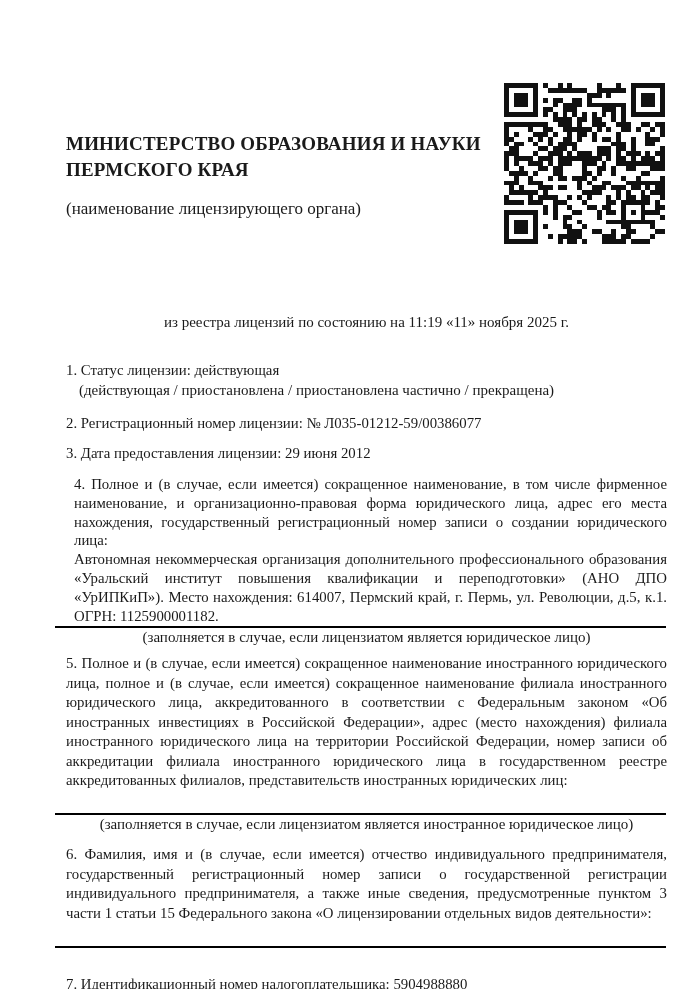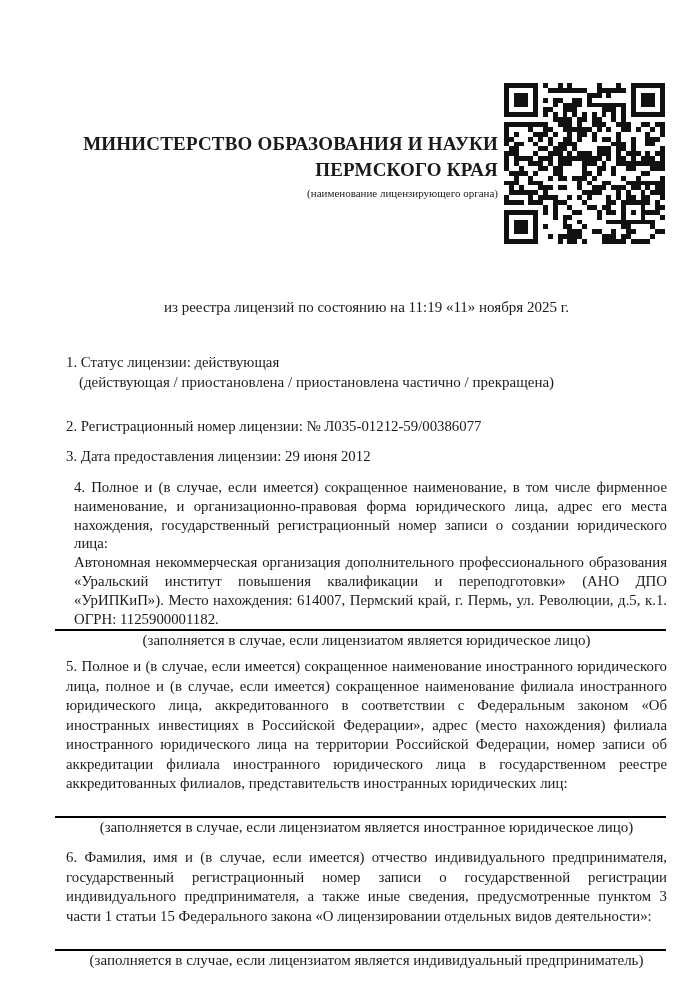--- a/index.html
+++ b/index.html
@@ -4,33 +4,33 @@
 <style>
   html,body{margin:0;padding:0;}
   body{
     width:700px;height:989px;background:#ffffff;position:relative;overflow:hidden;
     font-family:"Liberation Serif","DejaVu Serif",serif;color:#1a1a1a;
     -webkit-font-smoothing:antialiased;
   }
   .qr{position:absolute;left:504px;top:83px;width:161px;height:161px;}
   .qr svg{display:block;width:161px;height:161px;}
   .content{position:absolute;left:66px;top:0;width:601px;}
-  .header-block{margin-top:131px;width:432px;text-align:right;}
+  .header-block{margin-top:131px;width:432px;text-align:left;}
   .h-name{font-weight:700;font-size:19px;line-height:26px;letter-spacing:.2px;}
-  .h-caption{font-size:11px;line-height:15px;margin-top:3px;}
+  .h-caption{font-size:17px;line-height:15px;margin-top:18px;}
   .doc-title{margin-top:96px;text-align:center;font-size:15px;line-height:20px;}
   p{margin:0;}
   .sec{font-size:14.8px;}
   .line{line-height:20px;}
   .caption{font-size:15px;line-height:16px;text-align:center;margin-top:1px;}
   .caption-status{padding-right:100px;margin-top:2px;}
   .just{text-align:justify;line-height:19.5px;}
   .rule{border-top:2px solid #000;height:0;margin-left:-11px;width:611px;}
-  .sec-1{margin-top:35px;}
-  .sec-2{margin-top:26px;}
+  .sec-1{margin-top:28px;}
+  .sec-2{margin-top:15px;}
   .sec-3{margin-top:10px;}
   .sec-4{margin-top:12px;}
   .sec-4 .just{line-height:18.8px;margin-left:8px;}
   .sec-4 .rule{margin-top:1px;}
   .sec-5{margin-top:9px;}
   .sec-5 .rule{margin-top:2px;}
   .sec-6{margin-top:13px;}
   .sec-6 .just{line-height:19.8px;}
   .sec-6 .rule{margin-top:2px;}
   .sec-7{margin-top:26px;}
@@ -635,21 +635,20 @@
       <p class="just">5. Полное и (в случае, если имеется) сокращенное наименование иностранного юридического лица, полное и (в случае, если имеется) сокращенное наименование филиала иностранного юридического лица, аккредитованного в соответствии с Федеральным законом «Об иностранных инвестициях в Российской Федерации», адрес (место нахождения) филиала иностранного юридического лица на территории Российской Федерации, номер записи об аккредитации филиала иностранного юридического лица в государственном реестре аккредитованных филиалов, представительств иностранных юридических лиц:</p>
       <p class="line">&nbsp;</p>
       <div class="rule"></div>
       <p class="caption">(заполняется в случае, если лицензиатом является иностранное юридическое лицо)</p>
     </section>
 
     <section class="sec sec-6">
       <p class="just">6. Фамилия, имя и (в случае, если имеется) отчество индивидуального предпринимателя, государственный регистрационный номер записи о государственной регистрации индивидуального предпринимателя, а также иные сведения, предусмотренные пунктом 3 части 1 статьи 15 Федерального закона «О лицензировании отдельных видов деятельности»:</p>
       <p class="line">&nbsp;</p>
       <div class="rule"></div>
-      <p class="caption">(заполняется в случае, если лицензиатом является индивидуальный предприниматель)</p>
     </section>
 
     <section class="sec sec-7">
       <p class="line">7. Идентификационный номер налогоплательщика: 5904988880</p>
     </section>
 
   </div>
 </div>
 
 </body></html>

